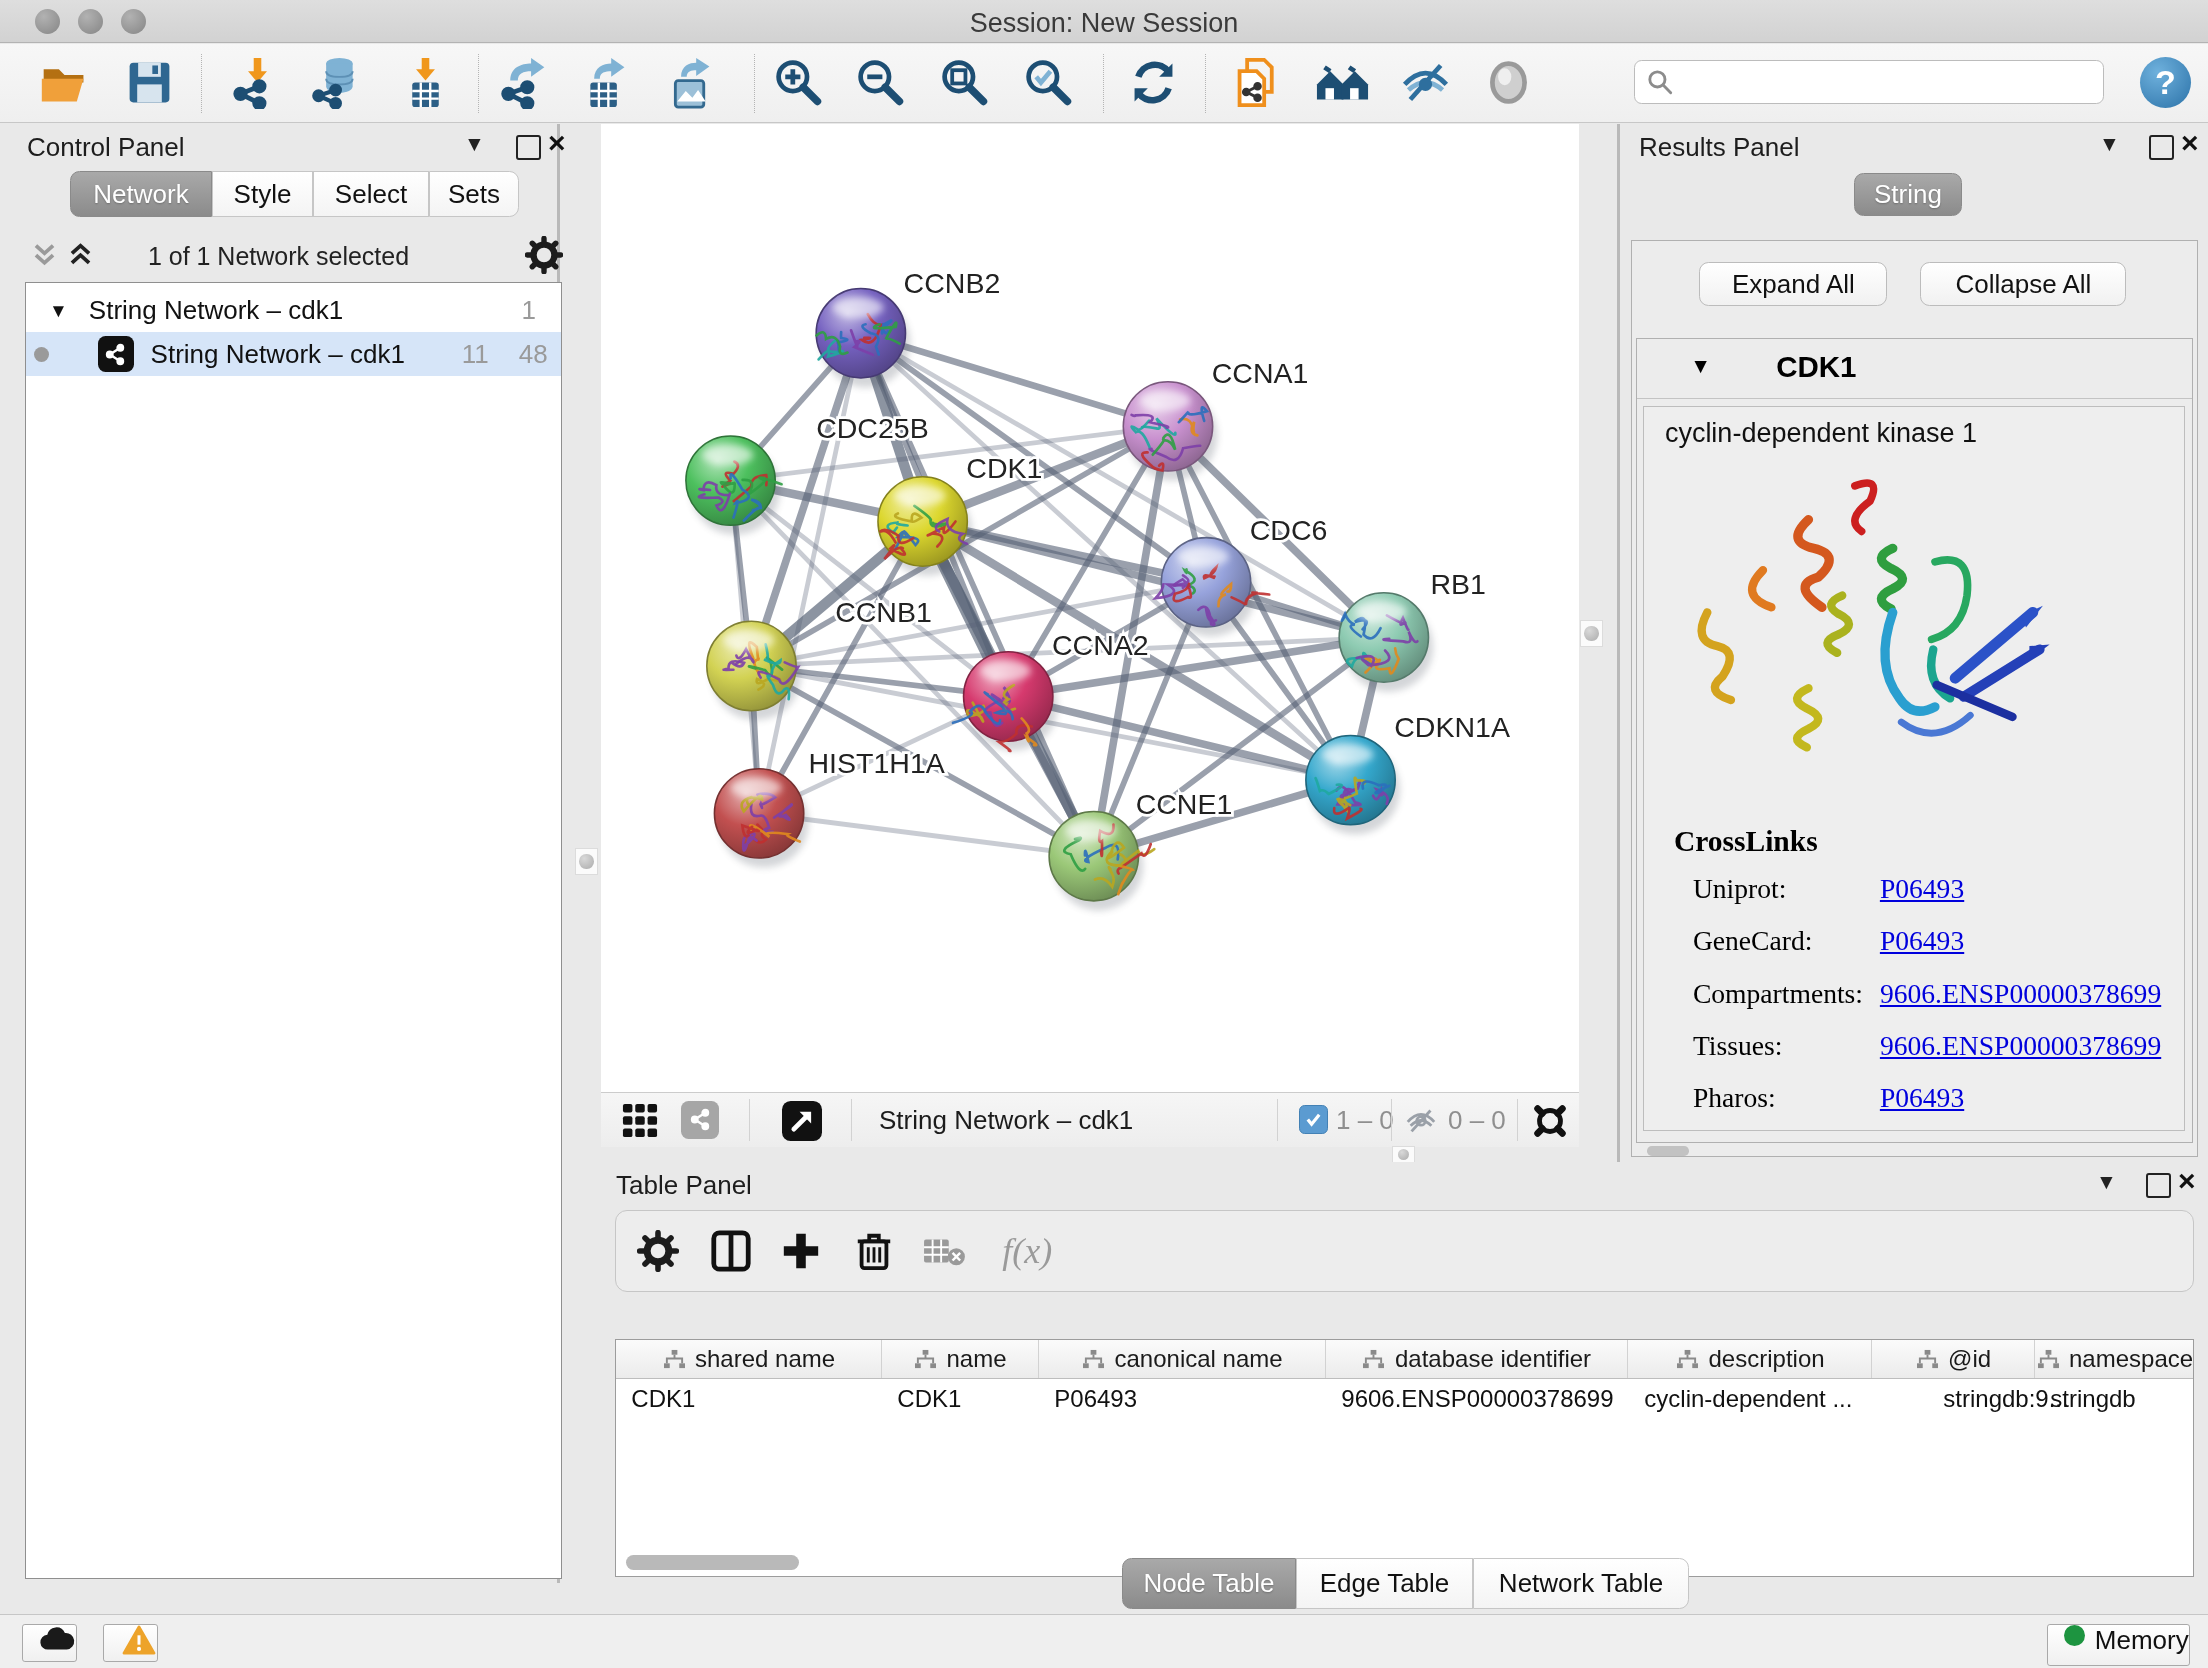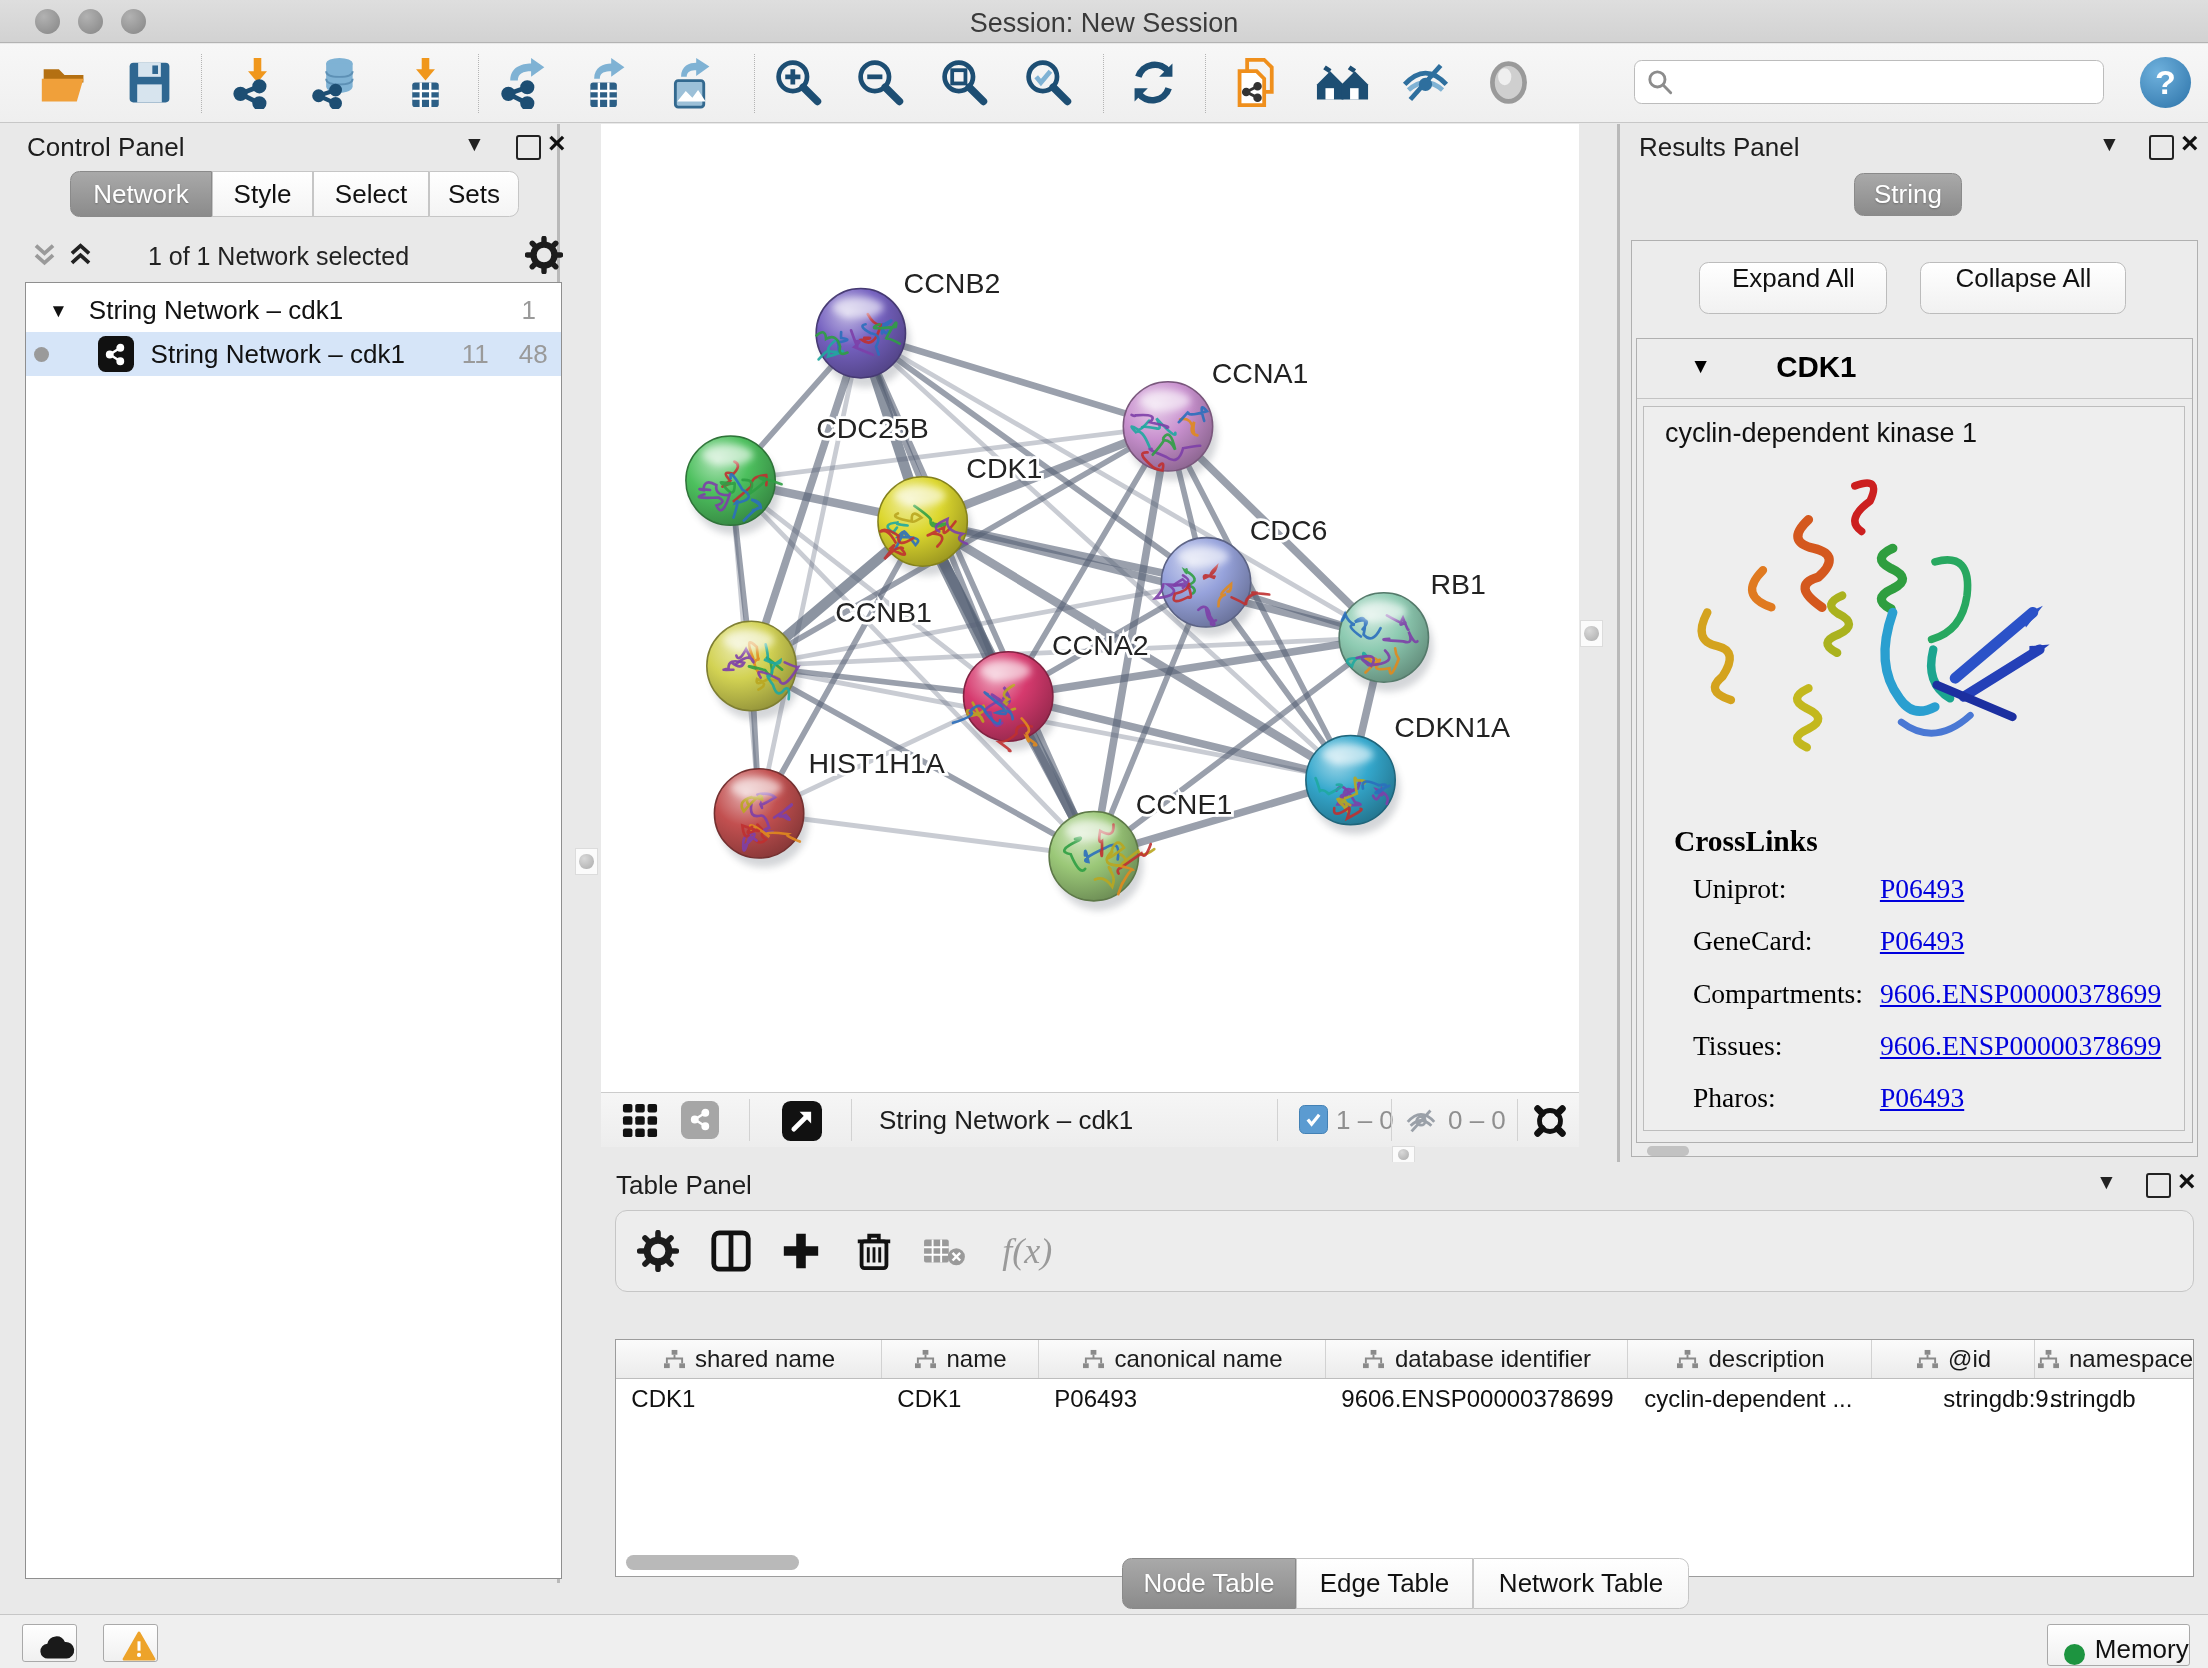--- a/index.html
+++ b/index.html
@@ -54,22 +54,22 @@
   .netbar{position:absolute;left:601px;top:1092px;width:978px;height:54px;
     background:linear-gradient(#f6f6f6,#ededed);border-top:1.9px solid #cccccc;}
   .nb-sep{position:absolute;top:5.7px;height:42px;border-left:1.9px solid #d2d2d2;}
   .nb-label{position:absolute;font-size:26px;color:#1c1c1c;top:12.4px;}
   .nb-count{position:absolute;font-size:26px;color:#8f8f8f;top:12.4px;}
   
   .results-panel{position:absolute;left:1617px;top:124px;width:592px;height:1039px;background:#e9e9e9;
     border-left:3.8px solid #b9b9b9;box-sizing:border-box;}
   .rp-outer{position:absolute;left:11.4px;top:116px;width:567px;height:917px;background:#ececec;
     border:1.9px solid #b0b0b0;box-sizing:border-box;}
-  .btn{position:absolute;height:52px;background:linear-gradient(#ffffff,#f1f1f1);border:1.9px solid #bcbcbc;
-    border-radius:9.5px;font-size:26px;color:#111;display:flex;justify-content:center;box-sizing:border-box;}
+  .btn{position:absolute;height:44px;background:linear-gradient(#ffffff,#f1f1f1);border:1.9px solid #bcbcbc;
+    border-radius:9.5px;font-size:26px;color:#111;display:flex;align-items:center;justify-content:center;box-sizing:border-box;}
   .cdk-box{position:absolute;left:15px;top:215px;width:557px;height:801px;border:1.9px solid #b0b0b0;
     background:#ececec;box-sizing:border-box;}
   .cdk-head{position:absolute;left:0;top:0;width:100%;height:59px;border-bottom:1.9px solid #c3c3c3;}
   .cdk-inner{position:absolute;left:5.7px;top:67px;width:542px;height:725px;border:1.9px solid #bdbdbd;
     background:#eeeeee;box-sizing:border-box;}
   .xl-title{position:absolute;font-family:"Liberation Serif",serif;font-weight:bold;font-size:29.5px;color:#000;}
   .xl-row{position:absolute;font-family:"Liberation Serif",serif;font-size:27.6px;color:#000;height:34px;}
   .xl-row .lbl{position:absolute;left:49px;}
   .xl-row .val{position:absolute;left:236px;color:#0000dd;text-decoration:underline;}
   
@@ -83,21 +83,21 @@
   .th-row{position:absolute;left:0;top:0;width:100%;height:38px;background:linear-gradient(#fbfbfb,#ebebeb);
     border-bottom:1.9px solid #bdbdbd;}
   .th{position:absolute;top:0;height:38px;display:flex;align-items:center;justify-content:center;gap:9.5px;
     font-size:24px;color:#1a1a1a;border-right:1.9px solid #d2d2d2;box-sizing:border-box;overflow:hidden;}
   .td{position:absolute;top:40px;height:38px;display:flex;align-items:center;padding-left:15px;
     font-size:24px;color:#111;box-sizing:border-box;overflow:hidden;white-space:nowrap;}
   .hscroll{position:absolute;left:9.5px;top:215px;width:173px;height:15px;border-radius:7.6px;background:#b9b9b9;}
   .statusbar{position:absolute;left:0;top:1614px;width:2208px;height:54px;background:#efefef;
     border-top:1.9px solid #c6c6c6;}
   .sbtn{position:absolute;top:8.6px;height:38px;background:linear-gradient(#ffffff,#f0f0f0);
-    border:1.9px solid #a9a9a9;border-radius:2.9px;display:flex;align-items:flex-end;justify-content:center;box-sizing:border-box;padding-left:16px;}
+    border:1.9px solid #a9a9a9;border-radius:2.9px;display:flex;align-items:flex-start;justify-content:center;box-sizing:border-box;padding-left:16px;}
   .mem-label{font-size:26px;color:#111;margin-left:9.5px;}
   .mem-dot{width:21px;height:21px;border-radius:50%;background:#1d9440;}
   svg{display:block;}
 </style>
 </head>
 <body>
 
 <div class="app">
 
   <div class="titlebar">

